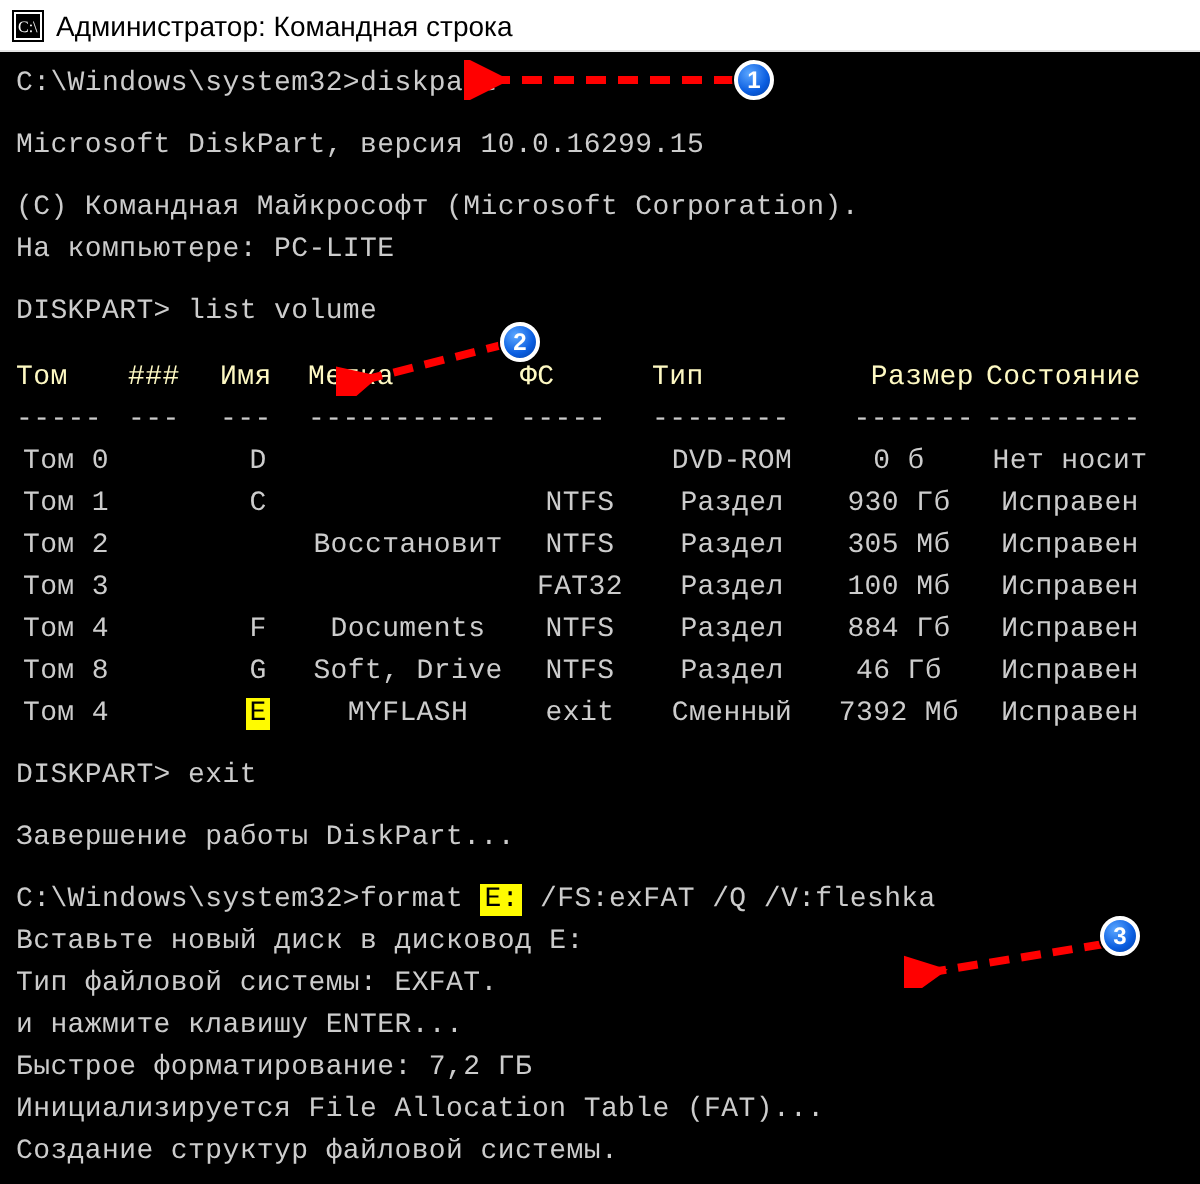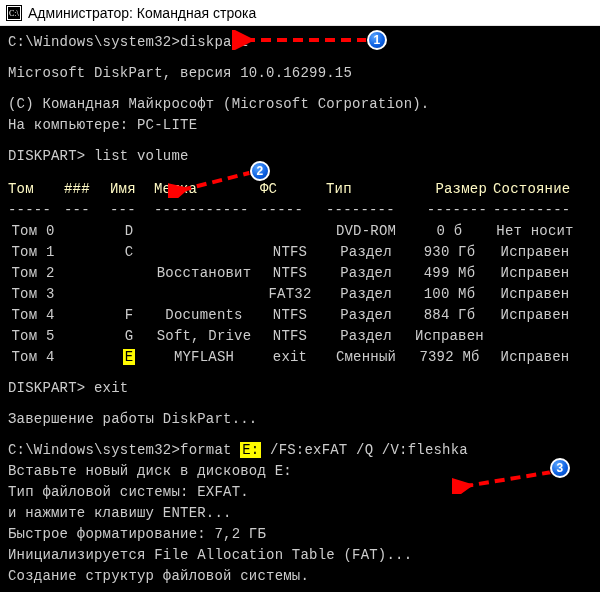--- a/index.html
+++ b/index.html
@@ -156,21 +156,21 @@
           <span class="right">930 Гб</span>
           <span>Исправен</span>
         </div>
         <div class="row">
           <span>Том 2</span>
           <span></span>
           <span class="center"></span>
           <span>Восстановит</span>
           <span>NTFS</span>
           <span>Раздел</span>
-          <span class="right">499 Мб</span>
+          <span class="right">305 Мб</span>
           <span>Исправен</span>
         </div>
         <div class="row">
           <span>Том 3</span>
           <span></span>
           <span class="center"></span>
           <span></span>
           <span>FAT32</span>
           <span>Раздел</span>
           <span class="right">100 Мб</span>
@@ -180,26 +180,27 @@
           <span>Том 4</span>
           <span></span>
           <span class="center">F</span>
           <span>Documents</span>
           <span>NTFS</span>
           <span>Раздел</span>
           <span class="right">884 Гб</span>
           <span>Исправен</span>
         </div>
         <div class="row">
-          <span>Том 5</span>
+          <span>Том 8</span>
           <span></span>
           <span class="center">G</span>
           <span>Soft, Drive</span>
           <span>NTFS</span>
           <span>Раздел</span>
+          <span class="right">46 Гб</span>
           <span>Исправен</span>
         </div>
         <div class="row">
           <span>Том 4</span>
           <span></span>
           <span class="center"><span class="hl">E</span></span>
           <span>MYFLASH</span>
           <span>exit</span>
           <span>Сменный</span>
           <span class="right">7392 Мб</span>

